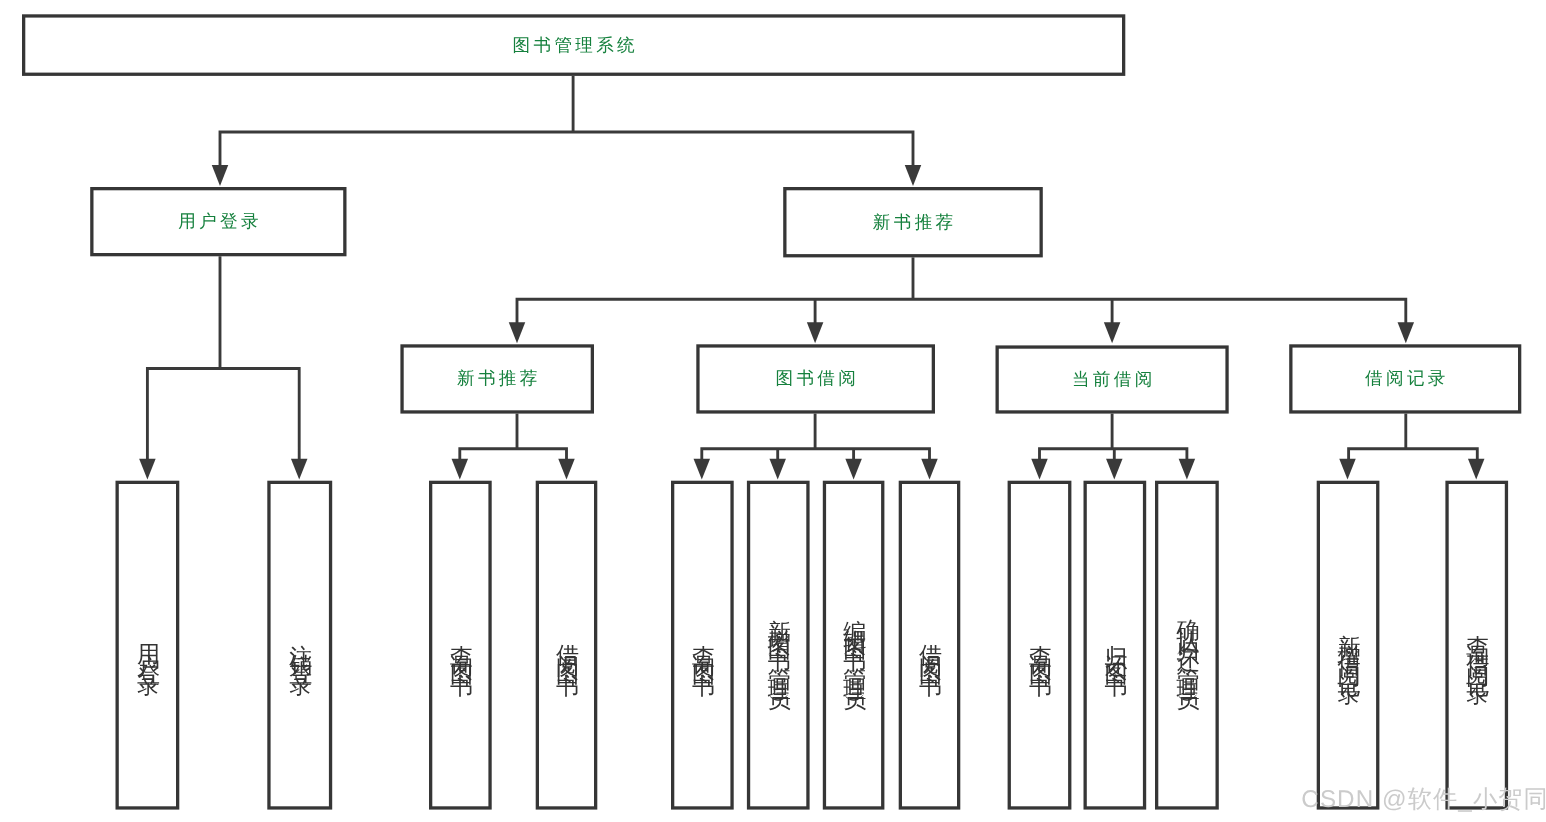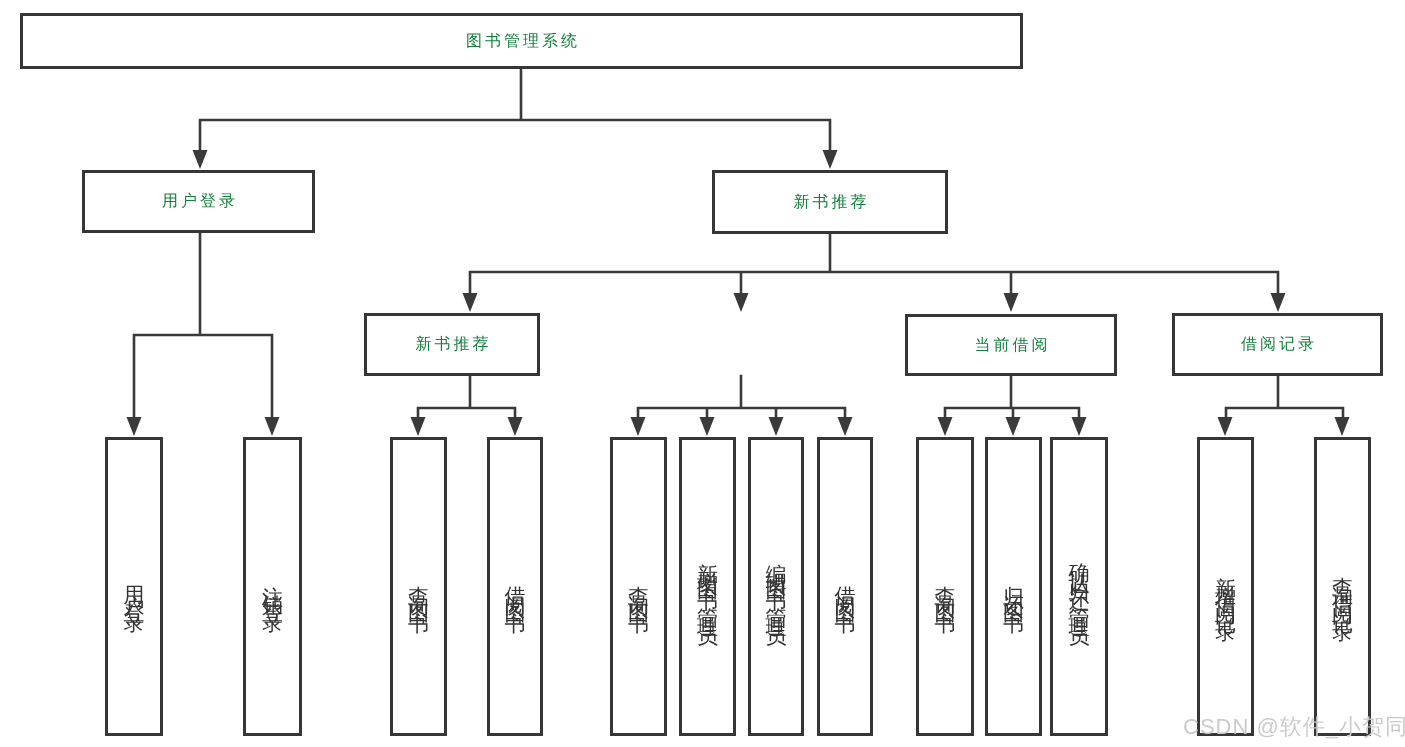--- a/index.html
+++ b/index.html
@@ -91,20 +91,23 @@
   <div class="box hbox" style="left:82px;top:170px;width:233px;height:63px;">
     <span>用户登录</span>
   </div>
   <div class="box hbox" style="left:712px;top:170px;width:236px;height:64px;">
     <span>新书推荐</span>
   </div>
 
   <div class="box hbox" style="left:364px;top:313px;width:176px;height:63px;">
     <span>新书推荐</span>
   </div>
+  <div class="box hbox" style="left:633px;top:313px;width:217px;height:63px;">
+    <span>图书借阅</span>
+  </div>
   <div class="box hbox" style="left:905px;top:314px;width:212px;height:62px;">
     <span>当前借阅</span>
   </div>
   <div class="box hbox" style="left:1172px;top:313px;width:211px;height:63px;">
     <span>借阅记录</span>
   </div>
 
   <div class="box vbox" style="left:105px;top:437px;width:58px;height:299px;">
     <span>用户登录</span>
   </div>

